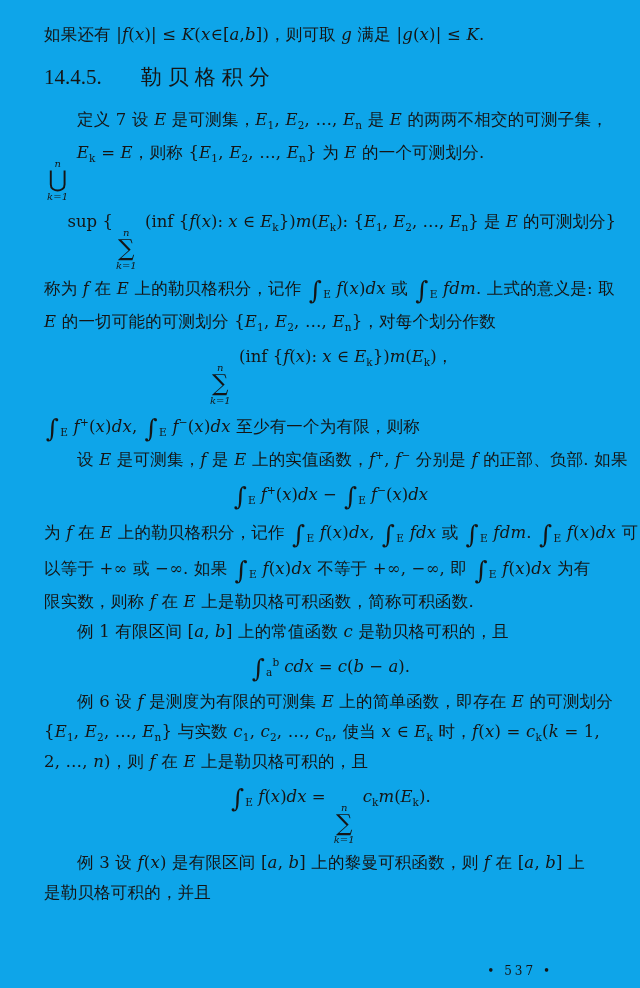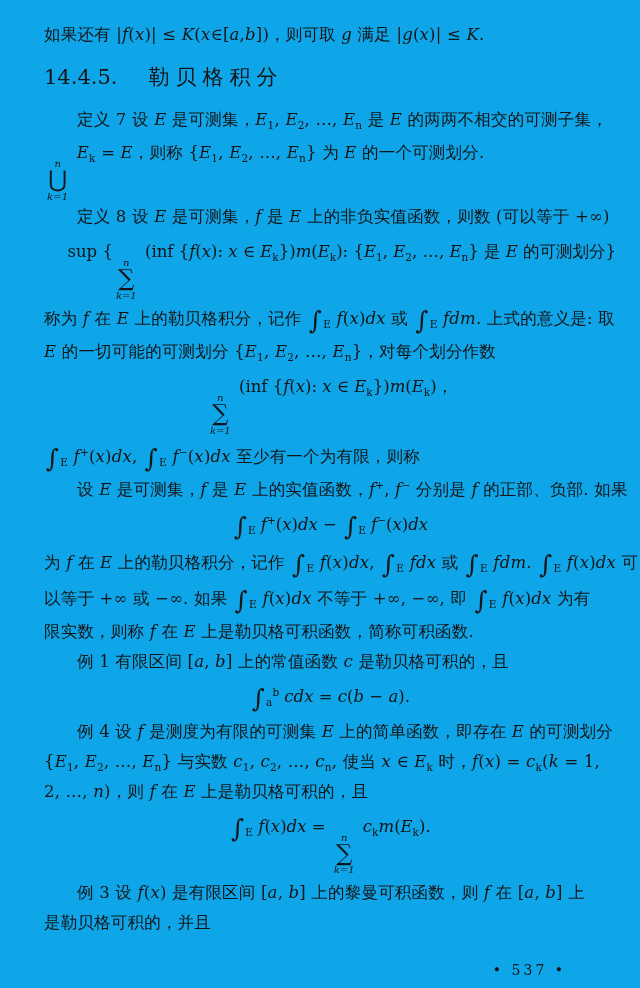--- a/index.html
+++ b/index.html
@@ -41,21 +41,21 @@
     font-size:16.5px;
     line-height:40px;
     white-space:nowrap;
   }
   .heading{
     font-size:21px;
     line-height:28px;
     margin:13px 0 14px 0;
     font-weight:normal;
   }
-  .heading .hnum{margin-right:31px;}
+  .heading .hnum{margin-right:39px;font-family:Liberation Serif, serif;}
   .heading .htitle{letter-spacing:6px;}
   b{font-weight:normal;}
   i{font-style:italic;font-family:"DejaVu Serif","Liberation Serif",serif;}
   sub{font-size:10.5px;vertical-align:-4px;line-height:0;}
   sup{font-size:10.5px;vertical-align:6px;line-height:0;}
   .int{
     font-size:25px;
     vertical-align:-5px;
     line-height:0;
     margin:0 1px 0 2px;
@@ -66,22 +66,22 @@
     flex-direction:column;
     align-items:center;
     vertical-align:-9px;
     line-height:1;
     padding:0 3px;
   }
   .bigop .bop{font-size:23px;line-height:0.95;font-style:normal;}
   .bigop .blim{font-size:10px;font-style:italic;line-height:1.1;}
   .pagenum{
     position:absolute;
-    right:74px;bottom:10px;
-    font-size:14px;
+    right:87px;bottom:10px;
+    font-size:12px;
     letter-spacing:3px;
   }
 </style>
 </head>
 <body>
 
 <div class="page">
   <div class="content">
 
     <div class="line">如果还有 |<i>f</i>(<i>x</i>)| ≤ <i>K</i>(<i>x</i>∈[<i>a</i>,<i>b</i>])，则可取 <i>g</i> 满足 |<i>g</i>(<i>x</i>)| ≤ <i>K</i>.</div>
@@ -90,21 +90,20 @@
       <span class="hnum">14.4.5.</span><span class="htitle">勒贝格积分</span>
     </div>
 
     <div class="line ind"><b>定义 7</b>  设 <i>E</i> 是可测集，<i>E</i><sub>1</sub>, <i>E</i><sub>2</sub>, …, <i>E</i><sub>n</sub> 是 <i>E</i> 的两两不相交的可测子集，</div>
     <div class="line tall"><span class="bigop">
           <span class="blim">n</span>
           <span class="bop">⋃</span>
           <span class="blim">k=1</span>
         </span> <i>E</i><sub>k</sub> = <i>E</i>，则称 {<i>E</i><sub>1</sub>, <i>E</i><sub>2</sub>, …, <i>E</i><sub>n</sub>} 为 <i>E</i> 的一个可测划分.</div>
 
-    <div class="line ind"><b>定义 8</b>  设 <i>E</i> 是可测集，<i>f</i> 是 <i>E</i> 上的非负实值函数，则数 (可以等于 +∞)</div>
     <div class="eq-left">sup {<span class="bigop">
           <span class="blim">n</span>
           <span class="bop">∑</span>
           <span class="blim">k=1</span>
         </span> (inf {<i>f</i>(<i>x</i>): <i>x</i> ∈ <i>E</i><sub>k</sub>})<i>m</i>(<i>E</i><sub>k</sub>): {<i>E</i><sub>1</sub>, <i>E</i><sub>2</sub>, …, <i>E</i><sub>n</sub>} 是 <i>E</i> 的可测划分}</div>
     <div class="line tall">称为 <i>f</i> 在 <i>E</i> 上的<b>勒贝格积分</b>，记作 <span class="int">∫</span><sub>E</sub> <i>f</i>(<i>x</i>)<i>dx</i> 或 <span class="int">∫</span><sub>E</sub> <i>fdm</i>.  上式的意义是: 取</div>
     <div class="line"><i>E</i> 的一切可能的可测划分 {<i>E</i><sub>1</sub>, <i>E</i><sub>2</sub>, …, <i>E</i><sub>n</sub>}，对每个划分作数</div>
     <div class="eq"><span class="bigop">
           <span class="blim">n</span>
           <span class="bop">∑</span>
@@ -114,21 +113,21 @@
     <div class="line tall"><span class="int">∫</span><sub>E</sub> <i>f</i><sup>+</sup>(<i>x</i>)<i>dx</i>, <span class="int">∫</span><sub>E</sub> <i>f</i><sup>−</sup>(<i>x</i>)<i>dx</i> 至少有一个为有限，则称</div>
     <div class="line ind">设 <i>E</i> 是可测集，<i>f</i> 是 <i>E</i> 上的实值函数，<i>f</i><sup>+</sup>, <i>f</i><sup>−</sup> 分别是 <i>f</i> 的正部、负部. 如果</div>
     <div class="eq"><span class="int">∫</span><sub>E</sub> <i>f</i><sup>+</sup>(<i>x</i>)<i>dx</i> − <span class="int">∫</span><sub>E</sub> <i>f</i><sup>−</sup>(<i>x</i>)<i>dx</i></div>
     <div class="line tall">为 <i>f</i> 在 <i>E</i> 上的<b>勒贝格积分</b>，记作 <span class="int">∫</span><sub>E</sub> <i>f</i>(<i>x</i>)<i>dx</i>, <span class="int">∫</span><sub>E</sub> <i>fdx</i> 或 <span class="int">∫</span><sub>E</sub> <i>fdm</i>. <span class="int">∫</span><sub>E</sub> <i>f</i>(<i>x</i>)<i>dx</i> 可</div>
     <div class="line tall">以等于 +∞ 或 −∞. 如果 <span class="int">∫</span><sub>E</sub> <i>f</i>(<i>x</i>)<i>dx</i> 不等于 +∞, −∞, 即 <span class="int">∫</span><sub>E</sub> <i>f</i>(<i>x</i>)<i>dx</i> 为有</div>
     <div class="line">限实数，则称 <i>f</i> 在 <i>E</i> 上是<b>勒贝格可积函数</b>，简称<b>可积函数</b>.</div>
 
     <div class="line ind"><b>例 1</b>  有限区间 [<i>a</i>, <i>b</i>] 上的常值函数 <i>c</i> 是勒贝格可积的，且</div>
     <div class="eq"><span class="int">∫</span><sub>a</sub><sup>b</sup> <i>cdx</i> = <i>c</i>(<i>b</i> − <i>a</i>).</div>
 
-    <div class="line ind"><b>例 4</b>  设 <i>f</i> 是测度为有限的可测集 <i>E</i> 上的<b>简单函数</b>，即存在 <i>E</i> 的可测划分</div>
+    <div class="line ind"><b>例 6</b>  设 <i>f</i> 是测度为有限的可测集 <i>E</i> 上的<b>简单函数</b>，即存在 <i>E</i> 的可测划分</div>
     <div class="line">{<i>E</i><sub>1</sub>, <i>E</i><sub>2</sub>, …, <i>E</i><sub>n</sub>} 与实数 <i>c</i><sub>1</sub>, <i>c</i><sub>2</sub>, …, <i>c</i><sub>n</sub>, 使当 <i>x</i> ∈ <i>E</i><sub>k</sub> 时，<i>f</i>(<i>x</i>) = <i>c</i><sub>k</sub>(<i>k</i> = 1,</div>
     <div class="line">2, …, <i>n</i>)，则 <i>f</i> 在 <i>E</i> 上是勒贝格可积的，且</div>
     <div class="eq"><span class="int">∫</span><sub>E</sub> <i>f</i>(<i>x</i>)<i>dx</i> = <span class="bigop">
           <span class="blim">n</span>
           <span class="bop">∑</span>
           <span class="blim">k=1</span>
         </span> <i>c</i><sub>k</sub><i>m</i>(<i>E</i><sub>k</sub>).</div>
 
     <div class="line ind"><b>例 3</b>  设 <i>f</i>(<i>x</i>) 是有限区间 [<i>a</i>, <i>b</i>] 上的黎曼可积函数，则 <i>f</i> 在 [<i>a</i>, <i>b</i>] <b>上</b></div>
     <div class="line">是勒贝格可积的，并且</div>

